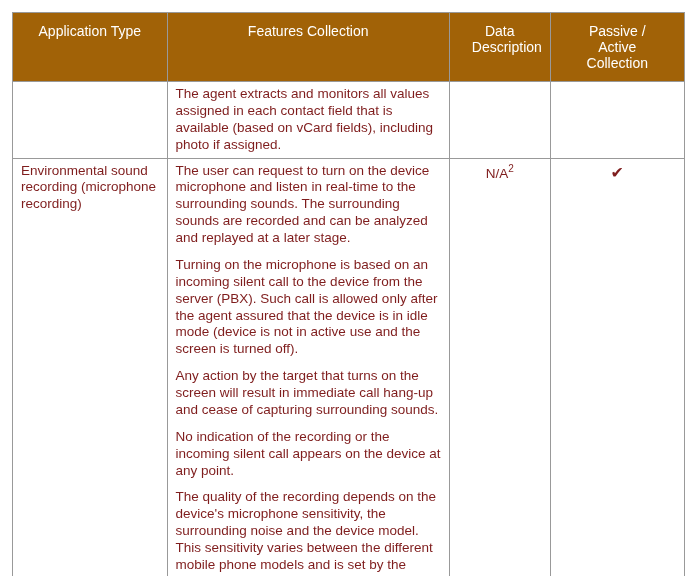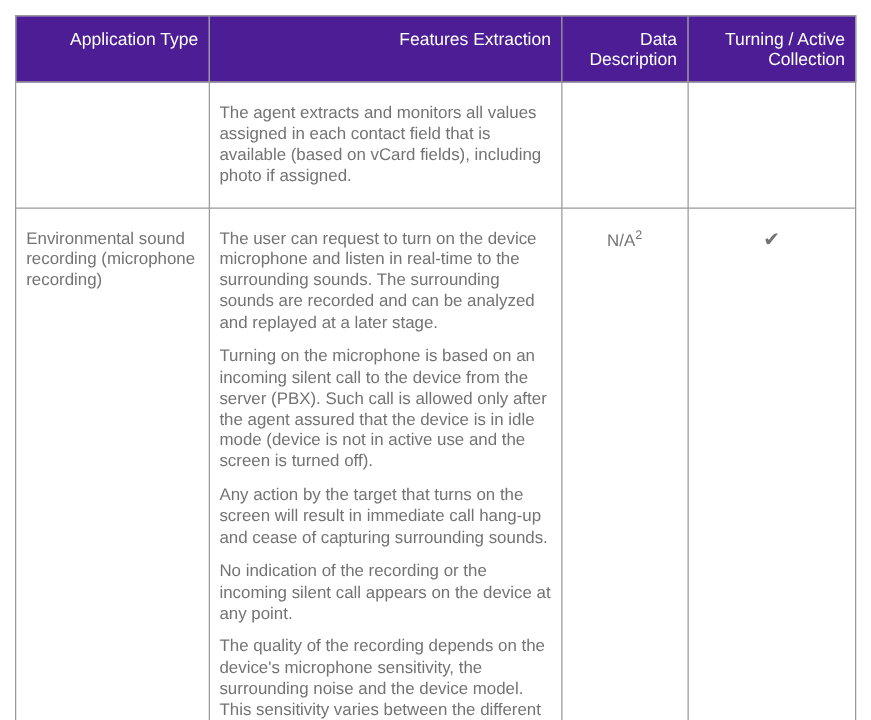--- a/index.html
+++ b/index.html
@@ -12,34 +12,34 @@
     table {
       border-collapse: collapse;
       width: 100%;
       table-layout: fixed;
     }
     col.c1 { width: 23%; }
     col.c2 { width: 42%; }
     col.c3 { width: 15%; }
     col.c4 { width: 20%; }
     th {
-      background: #4c1d95;
+      background: #a16207;
       color: #fff;
       font-weight: 400;
       font-size: 14px;
-      text-align: right;
-      padding: 10px 8px;
+      text-align: center;
+      padding: 10px 22px;
       border: 1px solid #999;
       vertical-align: top;
     }
     td {
       border: 1px solid #999;
-      padding: 16px 8px;
+      padding: 4px 8px;
       font-size: 13.5px;
-      color: #737373;
+      color: #7f1d1d;
       vertical-align: top;
       text-align: left;
       line-height: 1.25;
     }
     td.center { text-align: center; }
     p.para { margin: 0 0 10px 0; }
     p.para:last-child { margin-bottom: 0; }
     .sup { font-size: 10px; vertical-align: super; }
     .check { font-size: 16px; }
   </style>
@@ -49,23 +49,23 @@
 <table>
   <colgroup>
     <col class="c1">
       <col class="c2">
       <col class="c3">
       <col class="c4">
   </colgroup>
   <thead>
     <tr>
       <th>Application Type</th>
-      <th>Features Extraction</th>
+      <th>Features Collection</th>
       <th>Data Description</th>
-      <th>Turning / Active Collection</th>
+      <th>Passive / Active Collection</th>
     </tr>
   </thead>
   <tbody>
     <tr>
       <td></td>
       <td>
         <p class="para">The agent extracts and monitors all values assigned in each contact field that is available (based on vCard fields), including photo if assigned.</p>
       </td>
       <td class="center"></td>
       <td class="center"></td>

